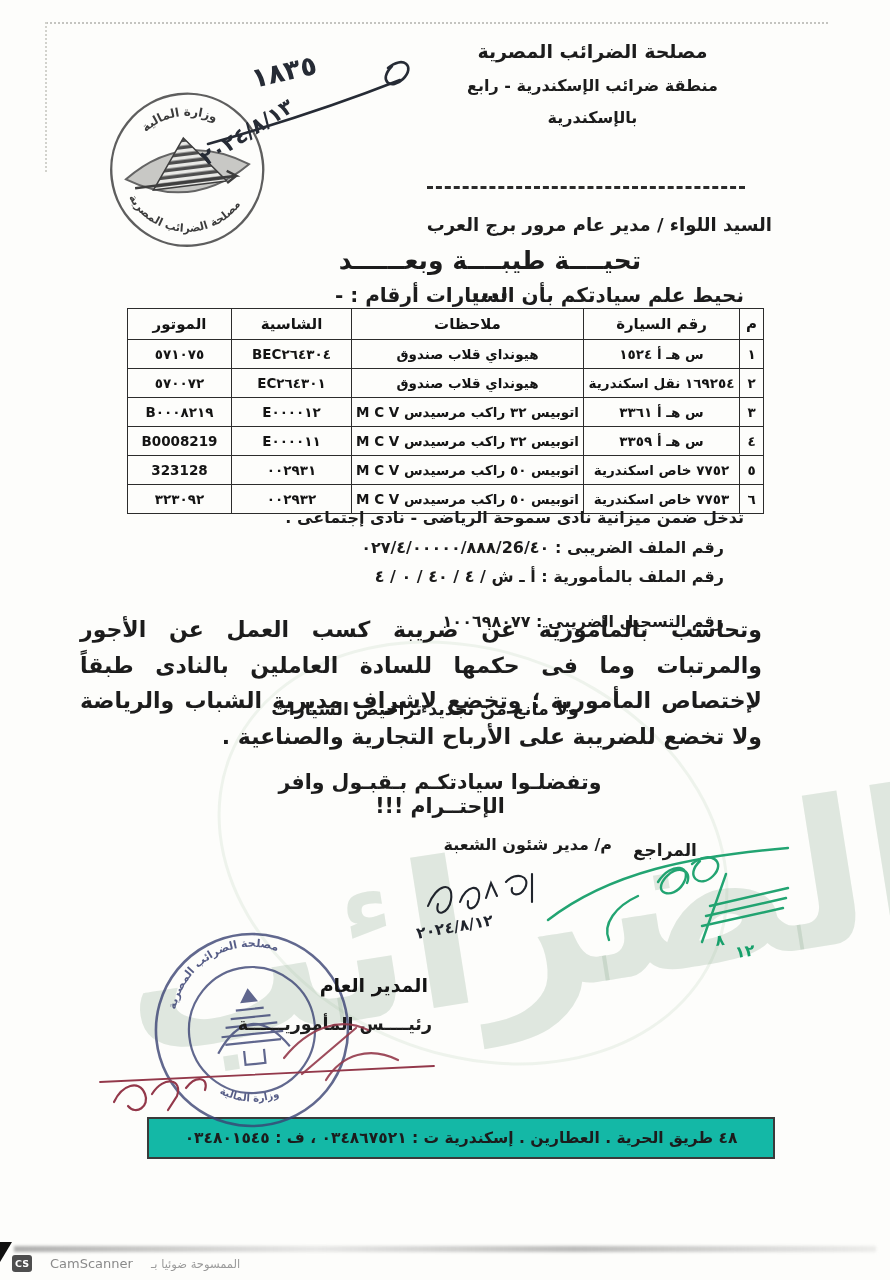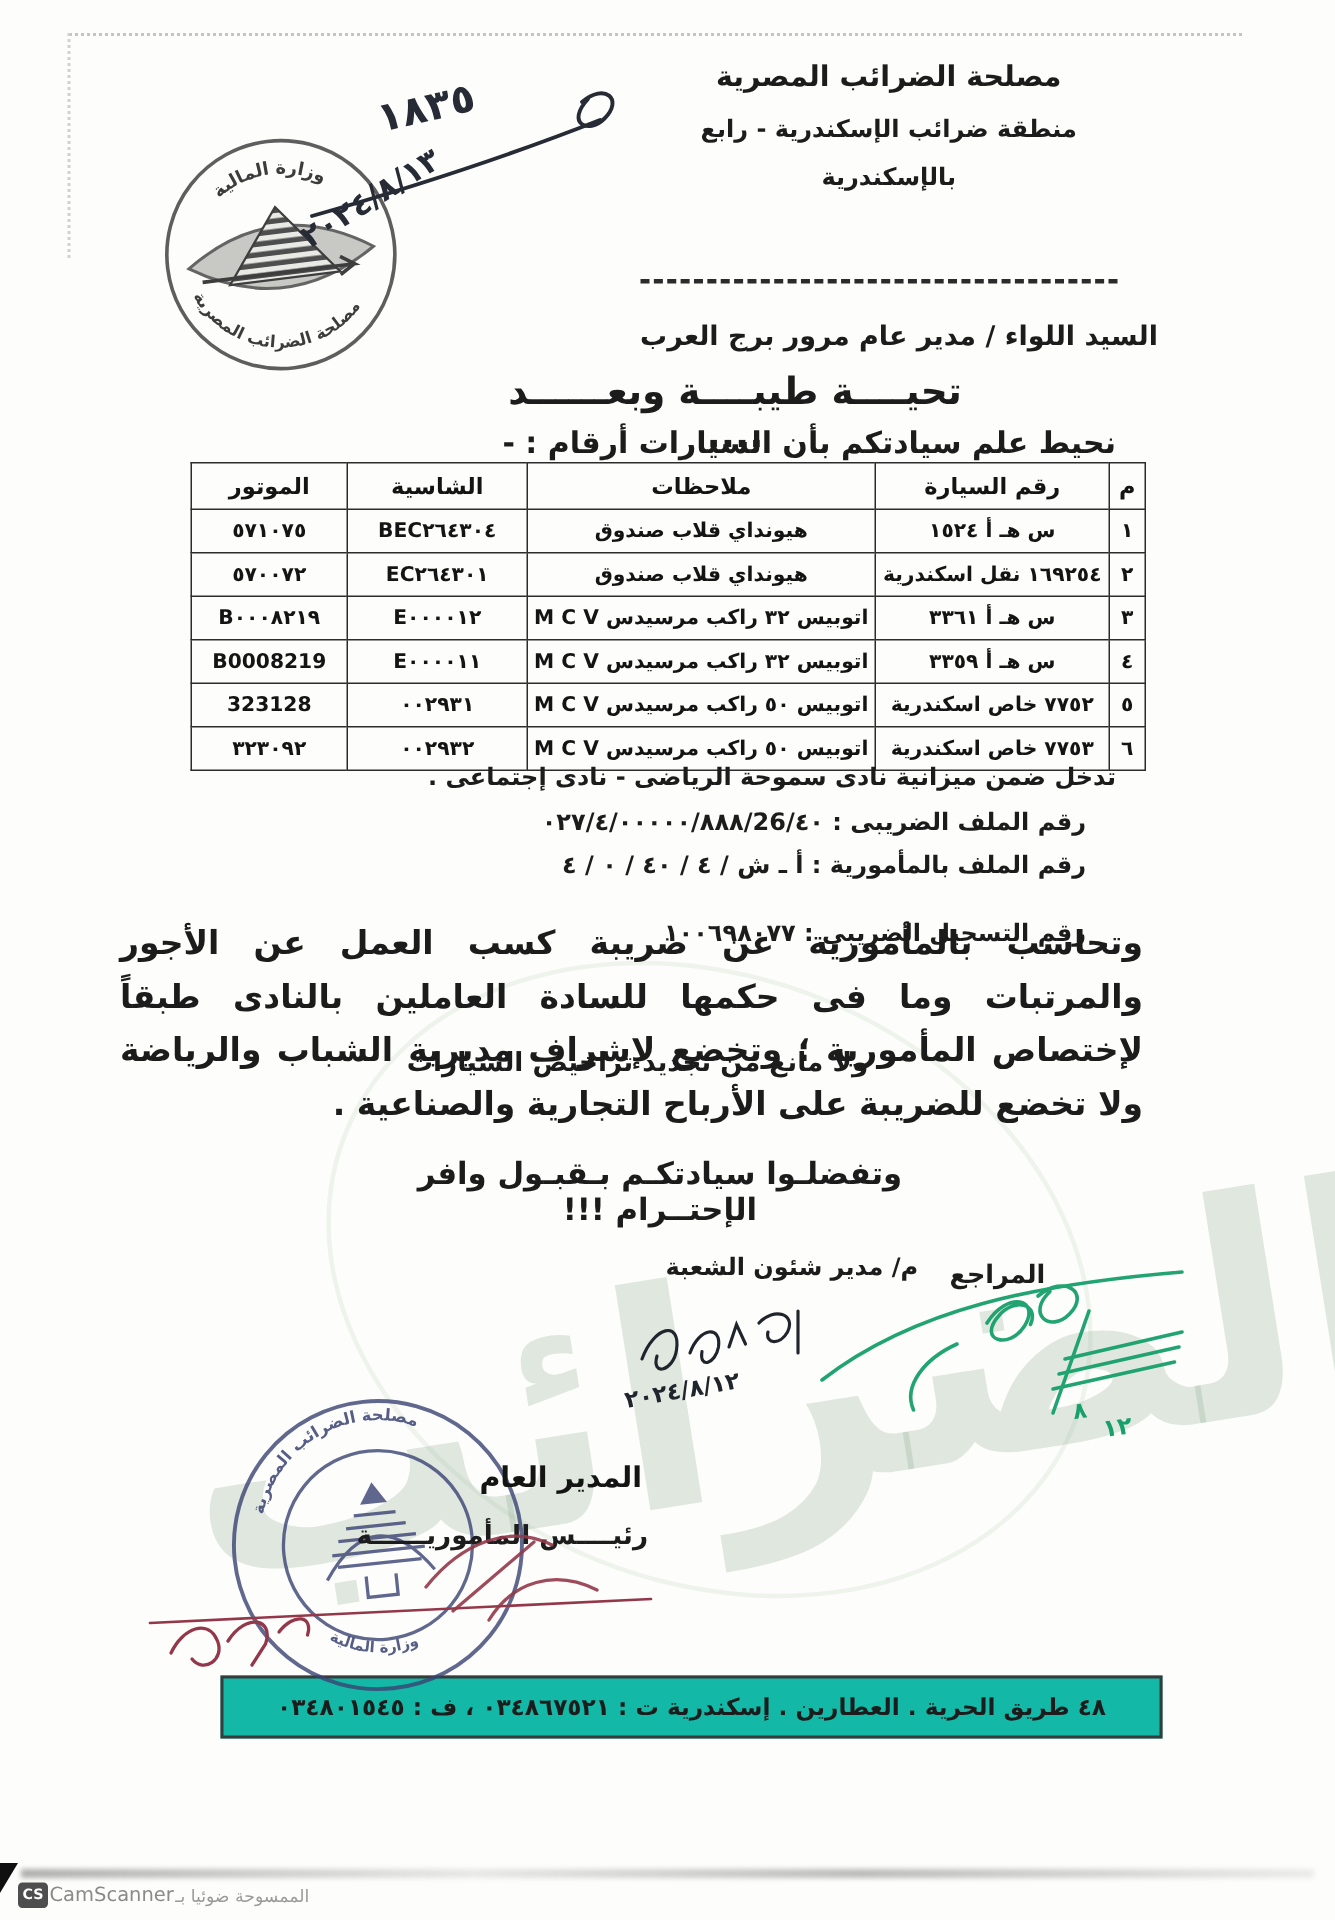--- a/index.html
+++ b/index.html
@@ -69,21 +69,21 @@
   
   .footer-box{
     left:147px;top:1117px;width:624px;height:38px;border:2px solid #3a3a3a;
     display:flex;align-items:center;justify-content:center;background:#14b8a6;
   }
   .footer-text{font-size:15.5px;font-weight:700;direction:rtl;}
   
   .scan-smear{left:14px;top:1246px;width:862px;height:6px;filter:blur(1.6px);
     background:linear-gradient(90deg,rgba(110,110,110,.55),rgba(170,170,170,.25) 35%,rgba(120,120,120,.5) 65%,rgba(160,160,160,.18));}
   .corner-tri{left:0;top:1242px;width:0;height:0;border-left:12px solid #101010;border-bottom:20px solid transparent;}
-  .cs-row{left:12px;top:1255px;display:flex;align-items:center;gap:1px;direction:ltr;}
+  .cs-row{left:12px;top:1255px;display:flex;align-items:center;gap:18px;direction:ltr;}
   .cs-logo{width:20px;height:17px;background:#4e4e4e;border-radius:3px;color:#fff;
     font-size:9.5px;font-weight:700;display:flex;align-items:center;justify-content:center;}
   .cs-brand{color:#8a8a8a;font-size:13px;}
   .cs-note{color:#9a9a9a;font-size:11.5px;direction:rtl;}
   svg{overflow:visible;}
 </style>
 </head>
 <body>
 
 <div class="page">

